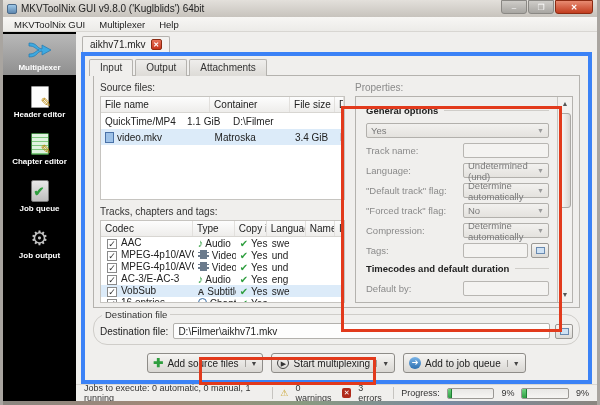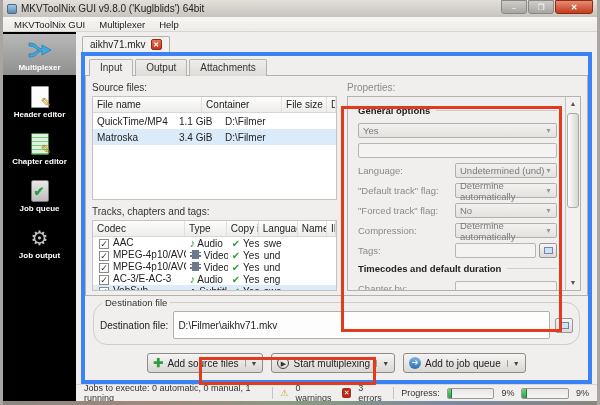--- a/index.html
+++ b/index.html
@@ -33,21 +33,21 @@
   .icon-gear { font-size:20px; color:#c2c2c2; line-height:20px; }
   
   .content { flex:1; display:flex; flex-direction:column; background:#f0efed; min-width:0; }
   .doctabs { height:20px; display:flex; align-items:flex-end; padding-left:6px; flex:0 0 auto; }
   .doctab { display:flex; align-items:center; gap:5px; background:#f3f2f0; border:1px solid #b4b2ae; border-bottom:none; border-radius:2px 2px 0 0; padding:2px 7px; font-size:10px; color:#222; }
   .doctab-close { width:11px; height:11px; background:linear-gradient(#e8735a,#c7341c); border:1px solid #8c2a12; border-radius:2px; color:#fff; font-size:7px; line-height:10px; text-align:center; font-weight:bold; }
   .page { flex:1; border:4px solid #3b82f6; background:#f0efed; margin:0 5px; display:flex; flex-direction:column; min-height:0; }
   .itabs { display:flex; padding:3px 0 0 4px; flex:0 0 auto; position:relative; z-index:2; margin-bottom:-1px; }
   .itab { font-size:10px; color:#333; padding:2px 10px; border:1px solid #b4b2ae; border-bottom:none; border-radius:2px 2px 0 0; background:linear-gradient(#efeeec,#dddbd7); margin-right:2px; }
   .itab.active { background:#f0efed; padding-bottom:3px; }
-  .pane { flex:1; border:1px solid #b4b2ae; margin:0 0; display:flex; min-height:0; background:#f0efed; }
+  .pane { flex:1; border:1px solid #b4b2ae; margin:0 8px; display:flex; min-height:0; background:#f0efed; }
   .col-left { width:255px; padding:4px 4px 4px 6px; display:flex; flex-direction:column; min-height:0; flex:0 0 auto; }
   .col-right { flex:1; padding:4px 6px; display:flex; flex-direction:column; min-width:0; }
   .sec-label { font-size:10px; color:#333; margin:2px 0 3px; }
   
   .tbl { border:1px solid #c6c4c0; background:#fff; font-size:10px; color:#222; overflow:hidden; }
   .tbl-src { height:104px; flex:0 0 auto; }
   .tbl-trk { flex:1; display:flex; flex-direction:column; min-height:0; }
   .thead { display:flex; background:linear-gradient(#fdfdfd,#eeedeb); border-bottom:1px solid #d8d6d2; flex:0 0 auto; }
   .th { padding:2px 4px; border-right:1px solid #e2e0dd; white-space:nowrap; overflow:hidden; }
   .tr { display:flex; align-items:center; height:16px; white-space:nowrap; }
@@ -78,21 +78,21 @@
   .browse-btn { width:18px; height:15px; border:1px solid #9a9894; border-radius:2px; background:linear-gradient(#f6f5f3,#dcdad6); display:flex; align-items:center; justify-content:center; flex:0 0 auto; }
   .browse-btn .sheet { width:9px; height:7px; background:#cfe2f4; border:1px solid #6a8ab0; }
   .vscroll { width:15px; border-left:1px solid #c6c4c0; background:#f2f1ef; position:relative; flex:0 0 auto; }
   .vs-arrow { position:absolute; left:0; width:100%; height:14px; font-size:7px; text-align:center; line-height:14px; color:#555; }
   .vs-arrow.down { bottom:0; }
   .vthumb { position:absolute; left:1px; top:16px; width:12px; height:95px; background:linear-gradient(90deg,#fdfdfd,#d8d6d2); border:1px solid #aaa8a4; border-radius:3px; }
   
   .groupbox { position:relative; border:1px solid #cfcdc9; border-radius:14px; margin:6px 8px 2px; padding:8px 6px 5px; flex:0 0 auto; }
   .groupbox .legend { position:absolute; top:-6px; left:8px; background:#f0efed; padding:0 3px; font-size:9.5px; color:#333; }
   .dest-row { display:flex; align-items:center; gap:5px; font-size:10px; color:#222; }
-  .dest-input { flex:1; height:28px; border:1px solid #b2b0ac; background:#fdfdfd; border-radius:2px; display:flex; align-items:center; padding:0 4px; color:#222; }
+  .dest-input { flex:1; height:16px; border:1px solid #b2b0ac; background:#fdfdfd; border-radius:2px; display:flex; align-items:center; padding:0 4px; color:#222; }
   .actions { display:flex; justify-content:center; gap:8px; padding:6px 0 7px; flex:0 0 auto; }
   .btn { display:flex; align-items:center; border:1px solid #8e8c88; border-radius:3px; background:linear-gradient(#f6f5f3,#d9d7d3); padding:2px 5px; font-size:10px; color:#222; }
   .btn .split { border-left:1px solid #a2a09c; margin-left:6px; padding-left:5px; font-size:7px; color:#444; }
   .ic-plus { color:#2f9e3f; font-weight:bold; font-size:12px; margin-right:4px; }
   .ic-play { width:12px; height:12px; border:1px solid #444; border-radius:50%; font-size:7px; line-height:11px; text-align:center; color:#333; margin-right:4px; }
   .ic-queue { width:12px; height:12px; border-radius:50%; background:linear-gradient(#7ab4e8,#2d6fb0); color:#fff; font-size:8px; line-height:12px; text-align:center; margin-right:4px; }
   
   .statusbar { height:16px; display:flex; align-items:center; justify-content:flex-end; gap:7px; font-size:9px; color:#333; padding:8px 8px; border-top:1px solid #d8d6d2; flex:0 0 auto; }
   .vsep { width:1px; height:12px; background:#c6c4c0; }
   .warn-ic { color:#c9a227; font-size:9px; }
@@ -194,20 +194,21 @@
                 <div class="th c-cont">Container</div>
                 <div class="th c-fsize">File size</div>
                 <div class="th c-dir">Directory</div>
               </div>
               <div class="tr">
                 <div class="td c-cont">QuickTime/MP4</div>
                 <div class="td c-fsize">1.1 GiB</div>
                 <div class="td c-dir">D:\Filmer</div>
               </div>
               <div class="tr sel">
+                <div class="td c-fname"><span class="fileicon blue"></span><span>video.mkv</span></div>
                 <div class="td c-cont">Matroska</div>
                 <div class="td c-fsize">3.4 GiB</div>
                 <div class="td c-dir">D:\Filmer</div>
               </div>
             </div>
 
             <div class="sec-label" style="margin-top:6px;">Tracks, chapters and tags:</div>
             <div class="tbl tbl-trk">
               <div class="thead">
                 <div class="th c-codec">Codec</div>
@@ -280,20 +281,21 @@
                   </div>
                 <div class="frow">
                   <div class="fctl">
                       <div class="sel-ctl">
                         <span>Yes</span>
                         <span class="arrow">▼</span>
                       </div>
                     </div>
                 </div>
                 <div class="frow">
+                  <div class="flabel">Track name:</div>
                   <div class="fctl">
                       <div class="txt-ctl"></div>
                     </div>
                 </div>
                 <div class="frow">
                   <div class="flabel">Language:</div>
                   <div class="fctl">
                       <div class="sel-ctl">
                         <span>Undetermined (und)</span>
                         <span class="arrow">▼</span>
@@ -334,21 +336,21 @@
                       <div class="browse-btn">
                         <span class="sheet"></span>
                       </div>
                     </div>
                 </div>
                 <div class="group-title">
                     <span>Timecodes and default duration</span>
                     <span class="line"></span>
                   </div>
                 <div class="frow">
-                  <div class="flabel">Chapter by:</div>
+                  <div class="flabel">Default by:</div>
                   <div class="fctl">
                       <div class="txt-ctl"></div>
                     </div>
                 </div>
 
               </div>
               <div class="vscroll">
                 <div class="vs-arrow">▲</div>
                 <div class="vthumb"></div>
                 <div class="vs-arrow down">▼</div>

